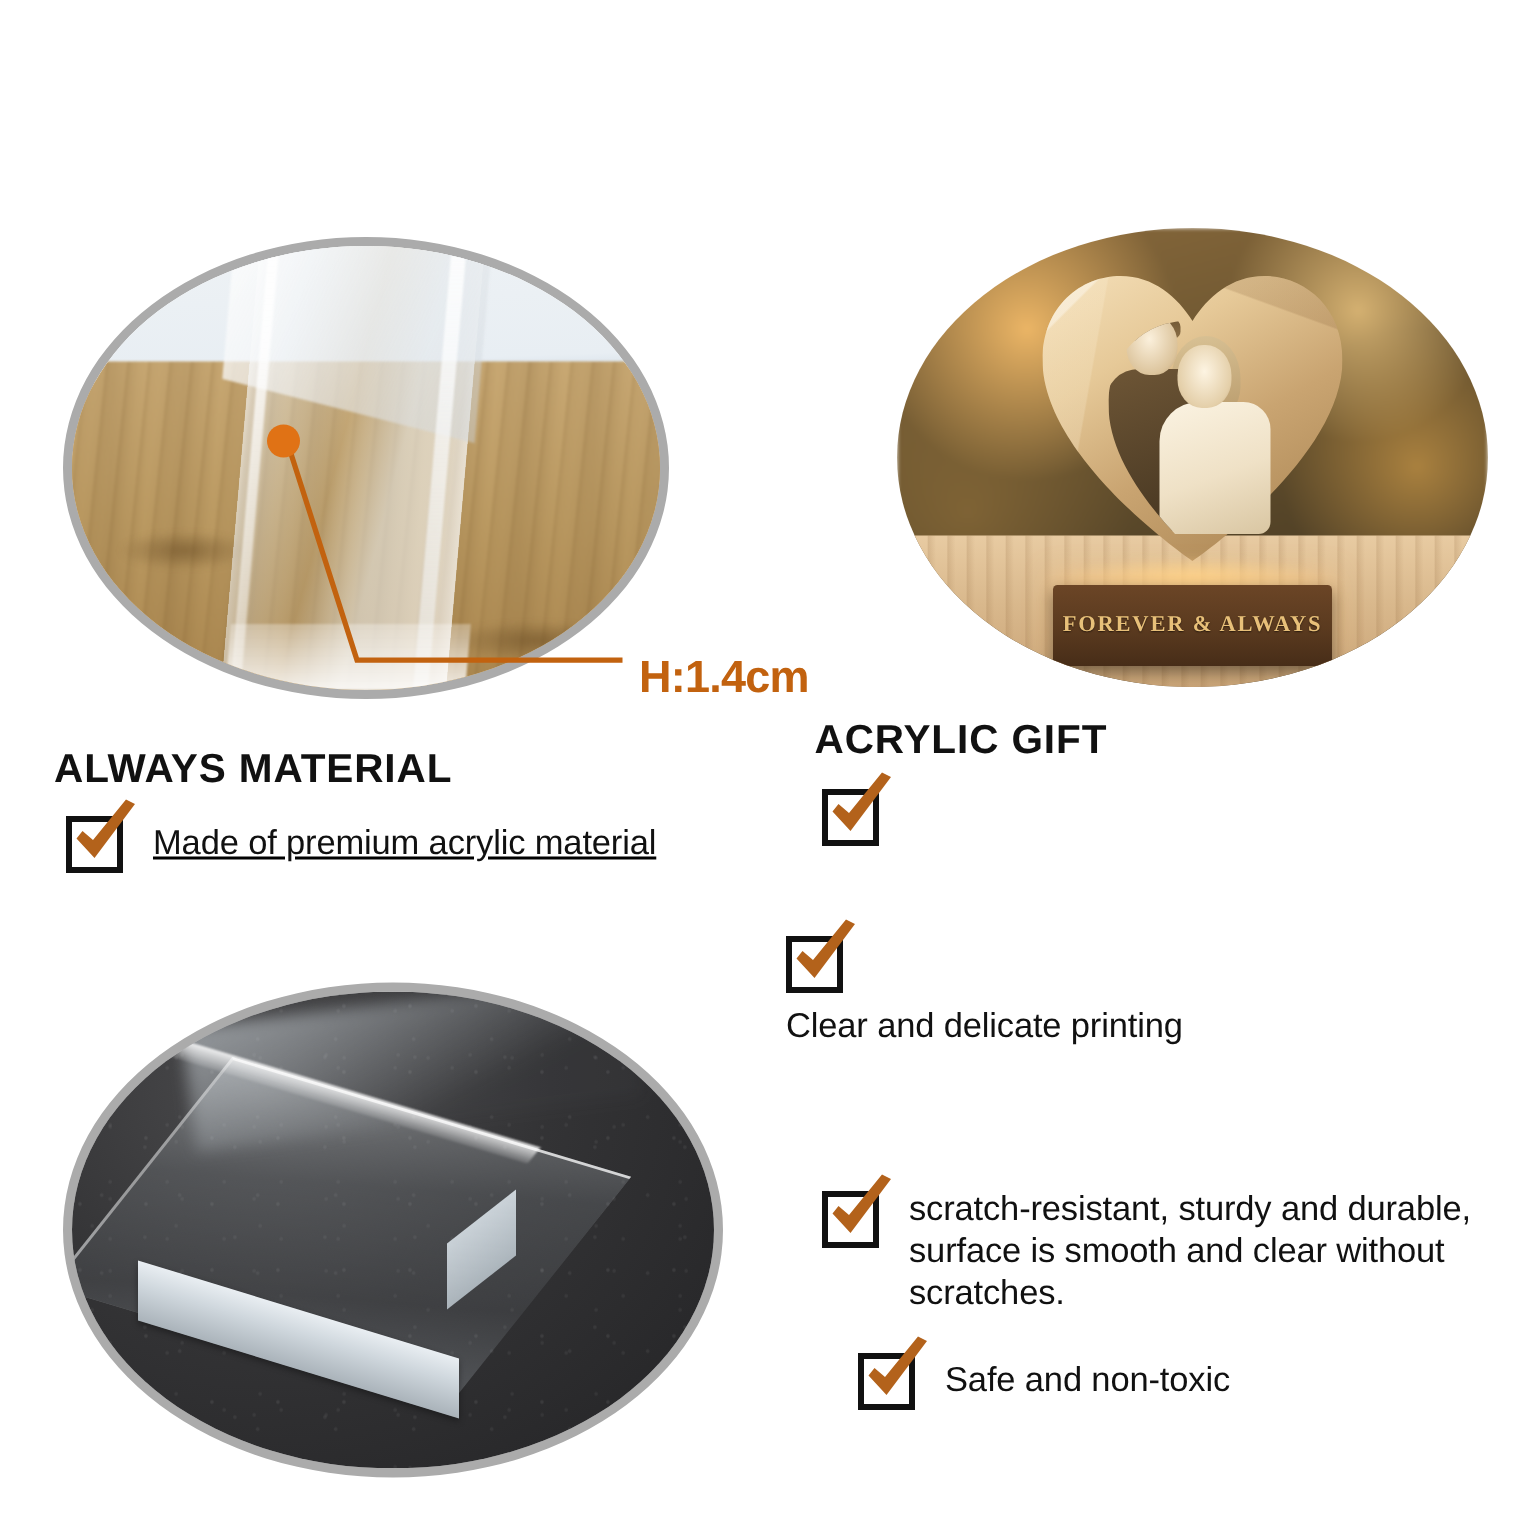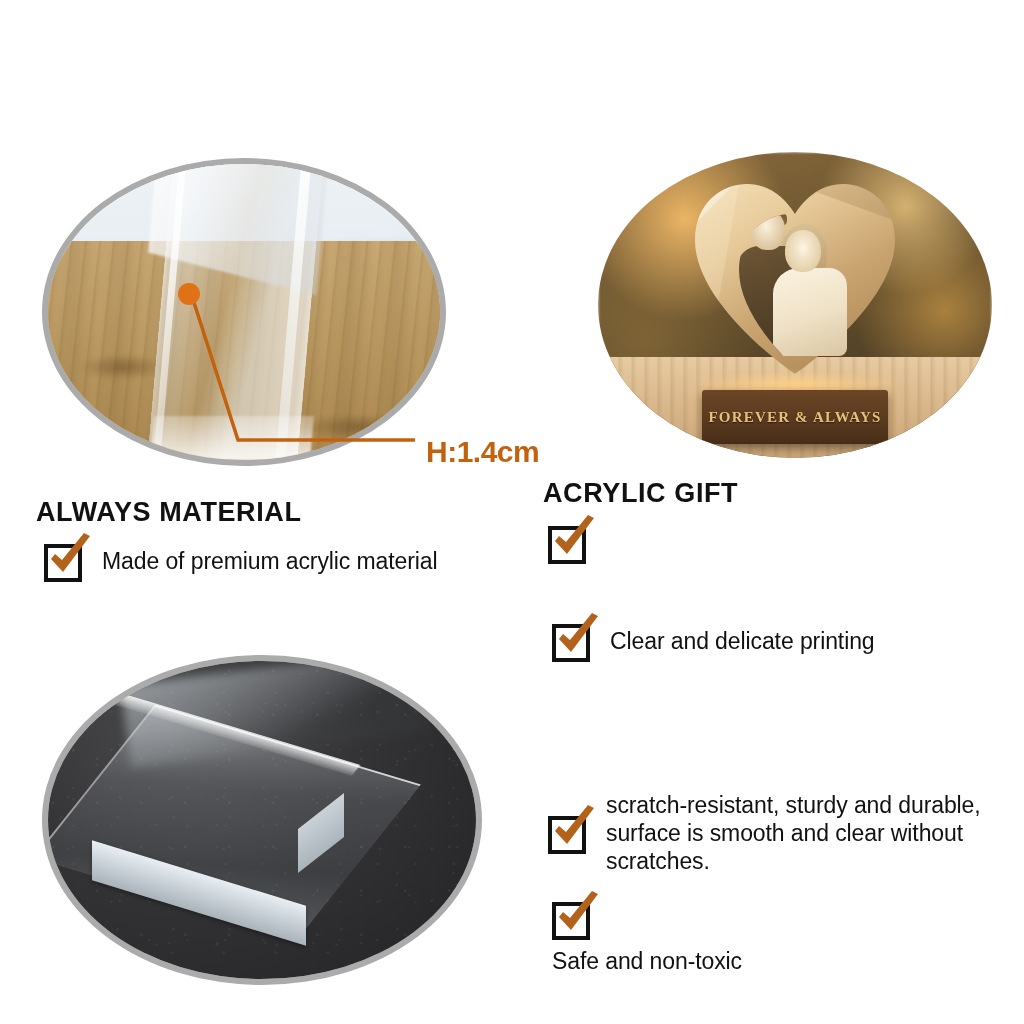--- a/index.html
+++ b/index.html
@@ -338,28 +338,28 @@
     left: -1px; top: -8px;
     width: 52px; height: 52px;
   }
   .feature-text {
     color: #111111;
     font-family: "Liberation Sans", sans-serif;
     font-size: 23px;
     line-height: 1.22;
     letter-spacing: -0.1px;
   }
-  #feature-left-0 { left: 44px; top: 540px; width: 470px; }
+  #feature-left-0 { left: 44px; top: 540px; width: 470px; text-decoration: underline; }
   #feature-left-0 .feature-text { padding-top: 7px; }
 
   #feature-right-0 { left: 548px; top: 522px; width: 452px; }
-  #feature-right-1 { left: 552px; top: 620px; width: 452px; }
+  #feature-right-1 { left: 524px; top: 620px; width: 452px; flex-direction: column; }
   #feature-right-2 { left: 548px; top: 708px; width: 452px; }
-  #feature-right-3 { left: 548px; top: 790px; width: 452px; align-items: center; }
-  #feature-right-4 { left: 552px; top: 898px; width: 452px; flex-direction: column; }
+  #feature-right-3 { left: 548px; top: 790px; width: 452px; }
+  #feature-right-4 { left: 572px; top: 898px; width: 452px; }
   #feature-right-1 .feature-text,
   #feature-right-2 .feature-text,
   #feature-right-4 .feature-text { padding-top: 7px; }
   #feature-right-0 .feature-text,
   #feature-right-3 .feature-text { padding-top: 1px; }
 </style>
 </head>
 <body>
 
 <div id="page">

